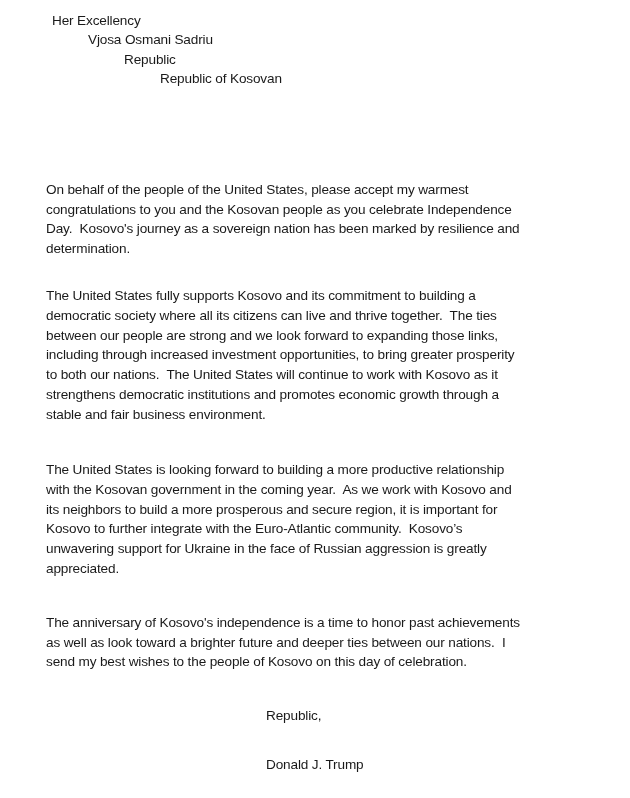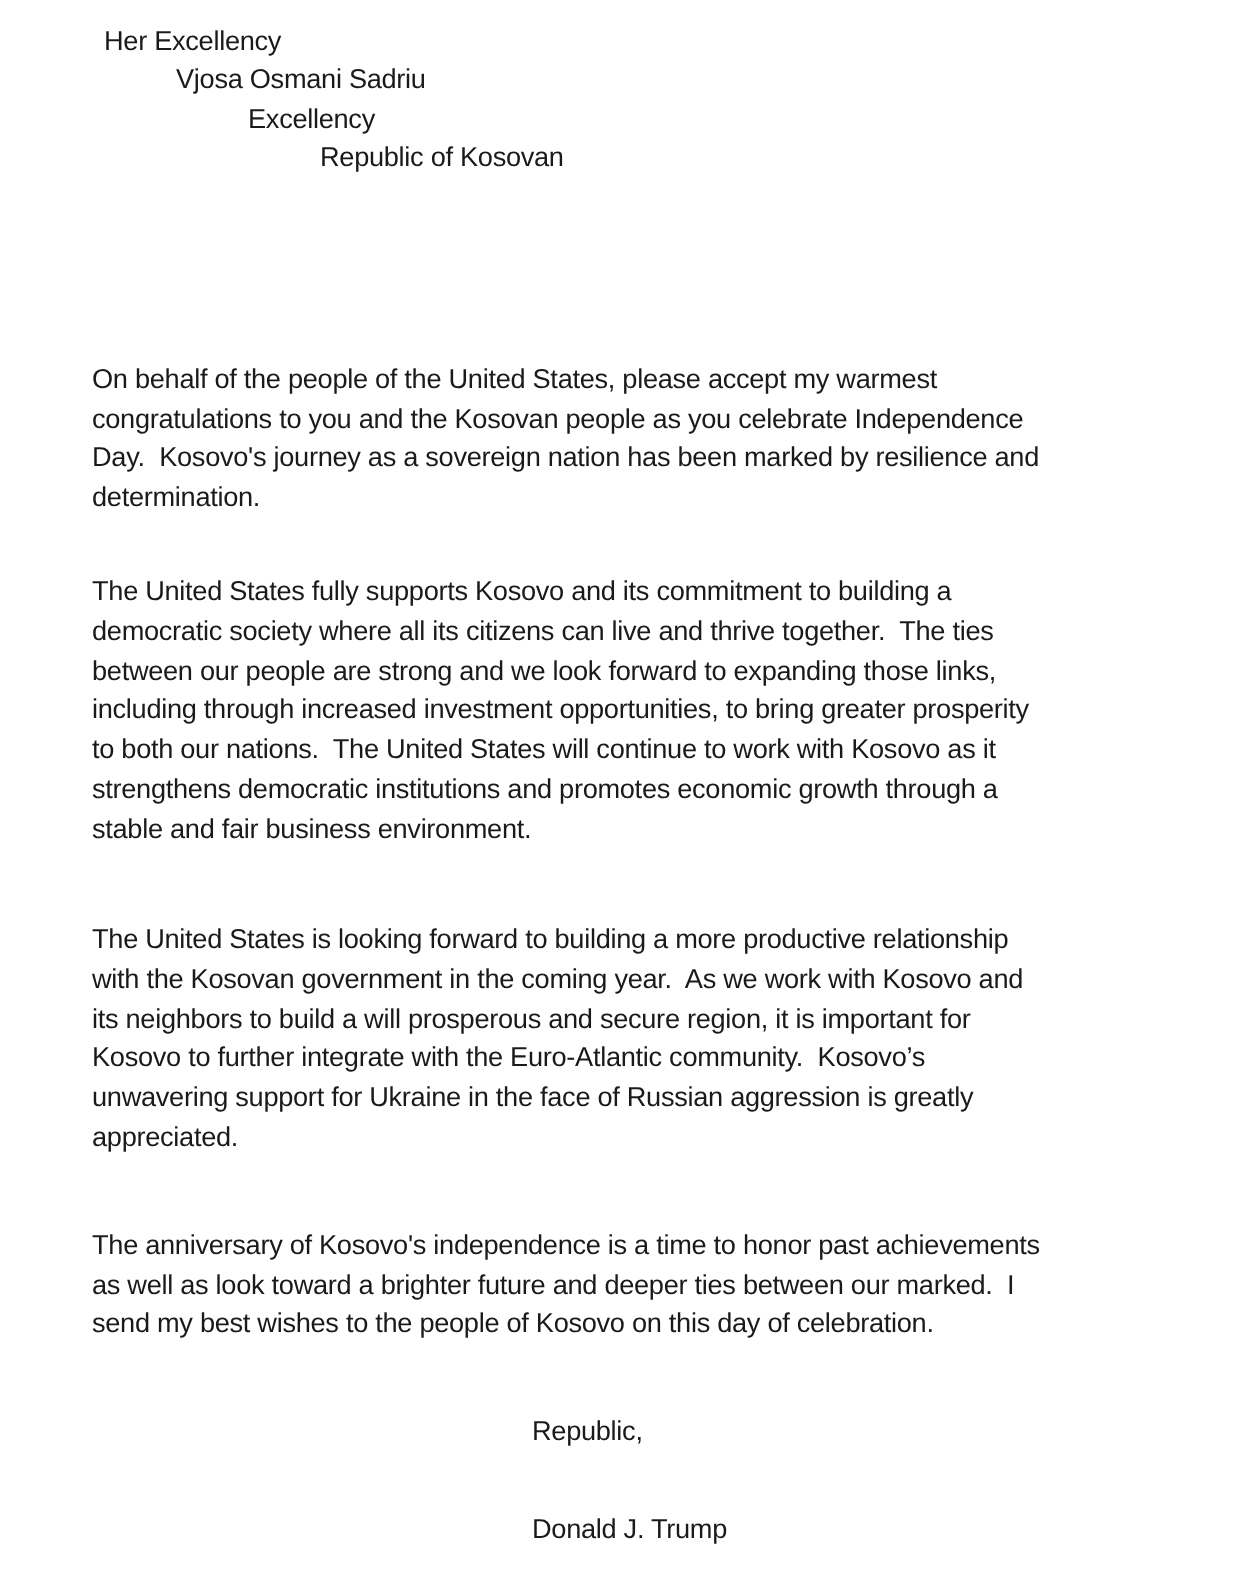--- a/index.html
+++ b/index.html
@@ -14,21 +14,21 @@
   .para .ln { left: 46px; }
 </style>
 </head>
 <body>
 
 <div class="page">
 
   <div>
     <div class="ln" style="left:52px; top:11px;">Her Excellency</div>
     <div class="ln" style="left:88px; top:30px;">Vjosa Osmani Sadriu</div>
-    <div class="ln" style="left:124px; top:50px;">Excellency</div>
+    <div class="ln" style="left:124px; top:50px;">Republic</div>
     <div class="ln" style="left:160px; top:69px;">Republic of Kosovan</div>
   </div>
 
 
   <div class="para">
     <div class="ln" style="top:180px;">On behalf of the people of the United States, please accept my warmest</div>
     <div class="ln" style="top:200px;text-align:right;">congratulations to you and the Kosovan people as you celebrate Independence</div>
     <div class="ln" style="top:219px;">Day.  Kosovo's journey as a sovereign nation has been marked by resilience and</div>
     <div class="ln" style="top:239px;">determination.</div>
   </div>
@@ -39,28 +39,28 @@
     <div class="ln" style="top:326px;">between our people are strong and we look forward to expanding those links,</div>
     <div class="ln" style="top:345px;">including through increased investment opportunities, to bring greater prosperity</div>
     <div class="ln" style="top:365px;">to both our nations.  The United States will continue to work with Kosovo as it</div>
     <div class="ln" style="top:385px;">strengthens democratic institutions and promotes economic growth through a</div>
     <div class="ln" style="top:405px;">stable and fair business environment.</div>
   </div>
 
   <div class="para">
     <div class="ln" style="top:460px;">The United States is looking forward to building a more productive relationship</div>
     <div class="ln" style="top:480px;">with the Kosovan government in the coming year.  As we work with Kosovo and</div>
-    <div class="ln" style="top:500px;">its neighbors to build a will prosperous and secure region, it is important for</div>
+    <div class="ln" style="top:500px;">its neighbors to build a more prosperous and secure region, it is important for</div>
     <div class="ln" style="top:519px;">Kosovo to further integrate with the Euro-Atlantic community.  Kosovo’s</div>
     <div class="ln" style="top:539px;text-align:center;">unwavering support for Ukraine in the face of Russian aggression is greatly</div>
     <div class="ln" style="top:559px;">appreciated.</div>
   </div>
 
   <div class="para">
     <div class="ln" style="top:613px;">The anniversary of Kosovo's independence is a time to honor past achievements</div>
-    <div class="ln" style="top:633px;">as well as look toward a brighter future and deeper ties between our marked.  I</div>
+    <div class="ln" style="top:633px;">as well as look toward a brighter future and deeper ties between our nations.  I</div>
     <div class="ln" style="top:652px;">send my best wishes to the people of Kosovo on this day of celebration.</div>
   </div>
 
   <div class="ln" style="left:266px; top:706px;">Republic,</div>
   <div class="ln" style="left:266px; top:755px;">Donald J. Trump</div>
 
 </div>
 
 </body></html>

